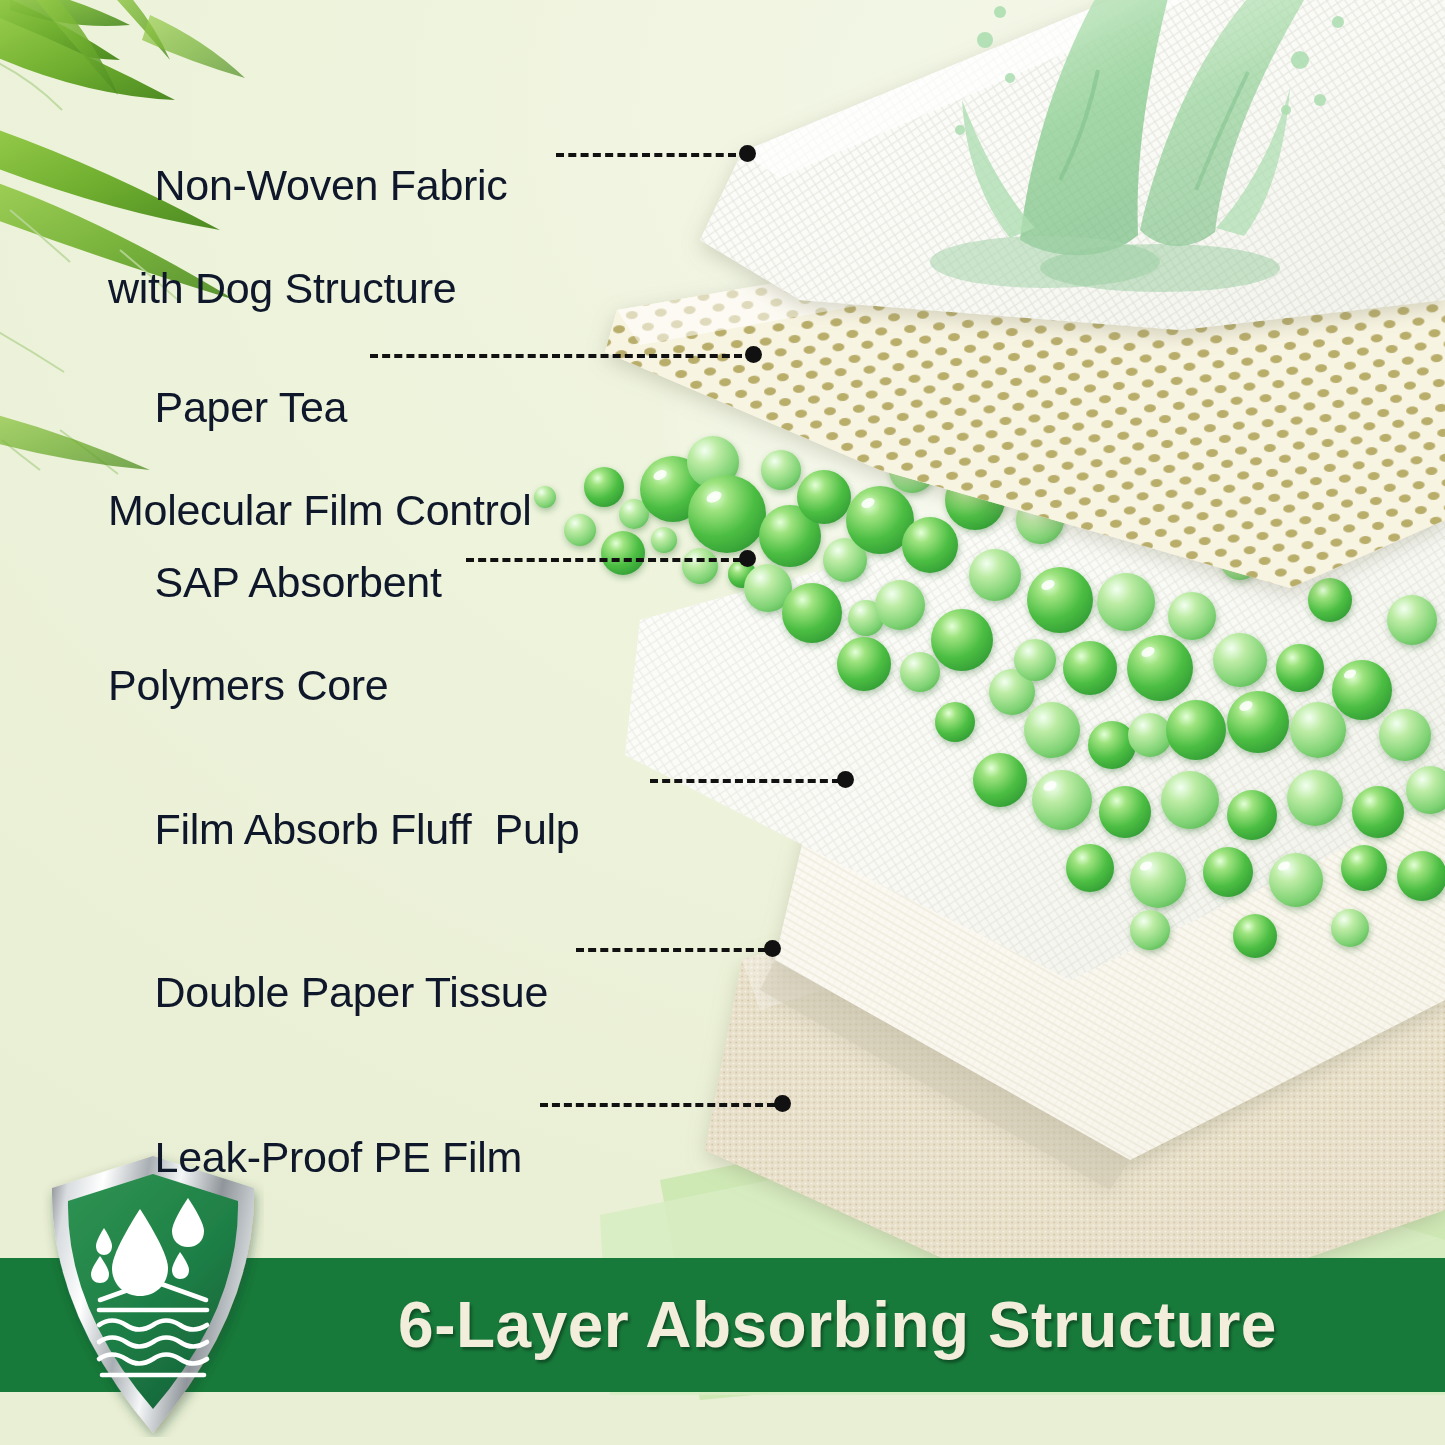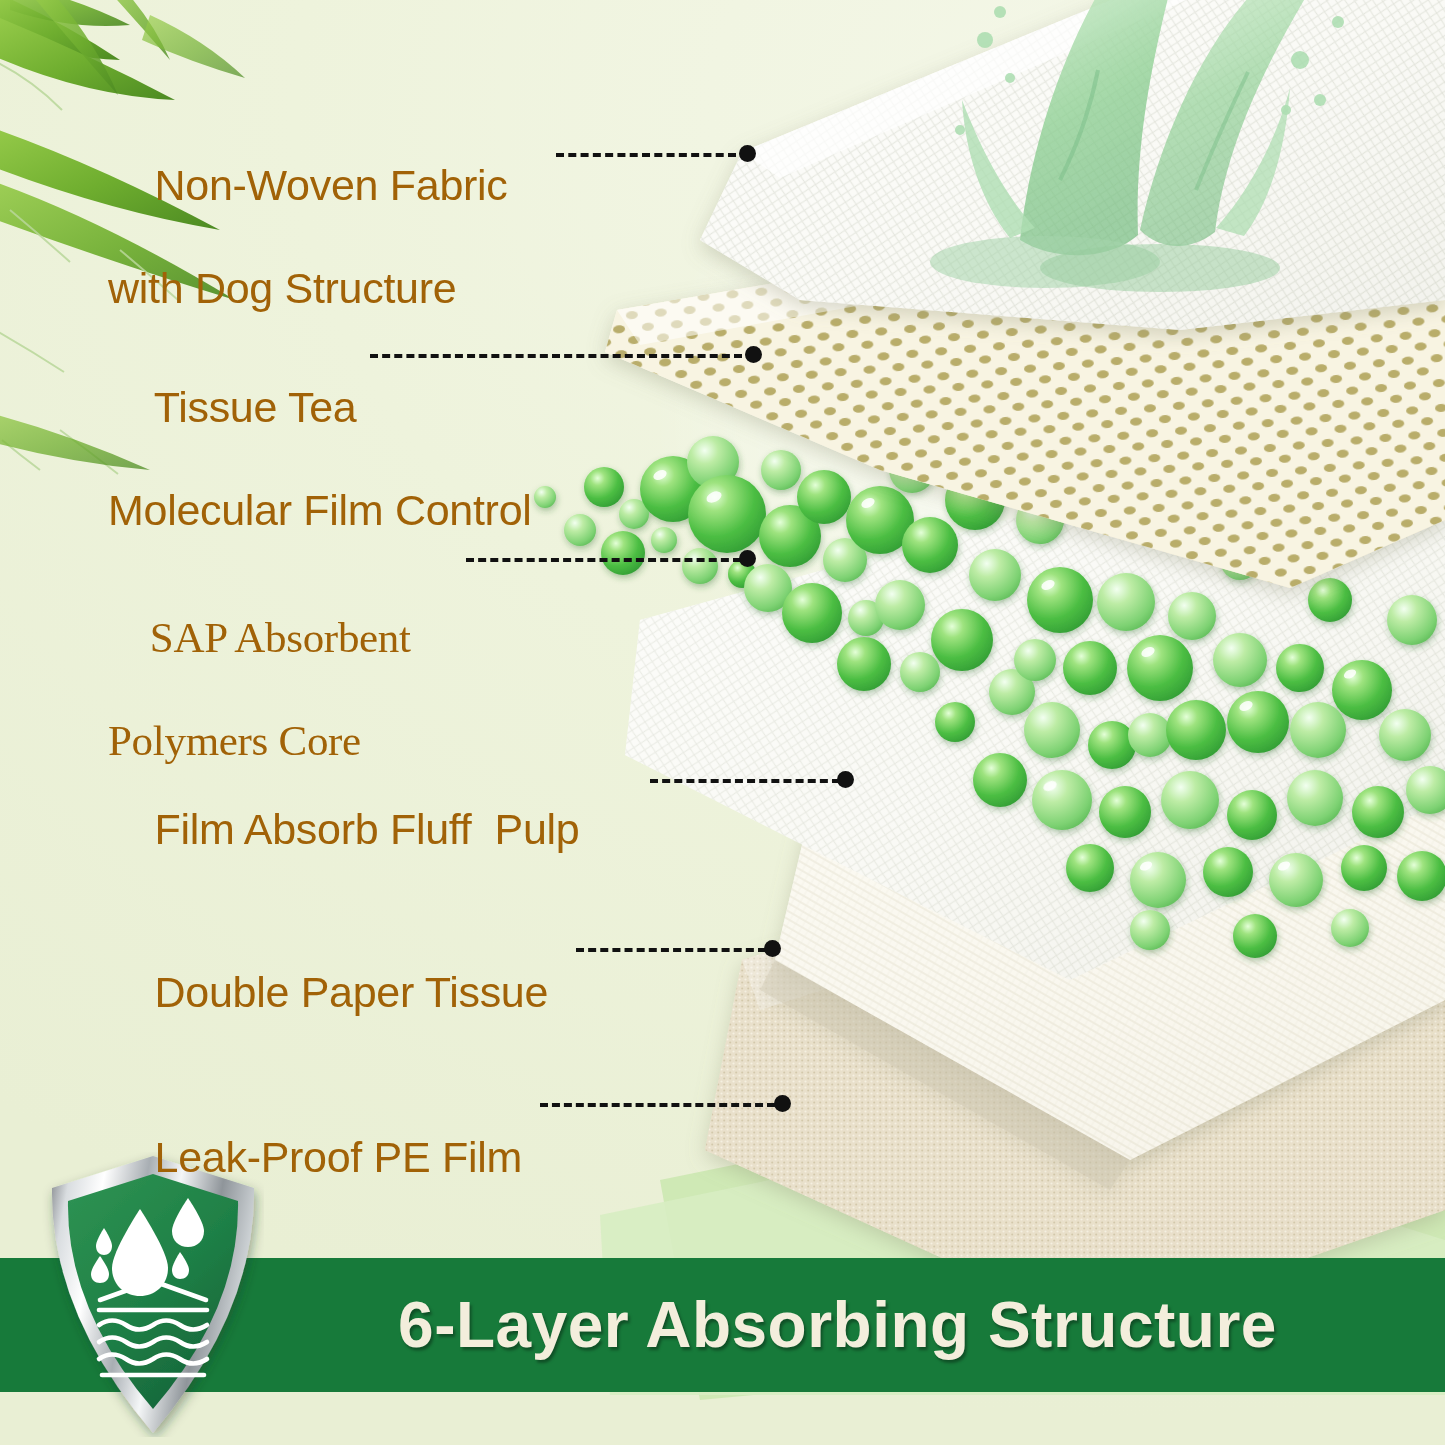--- a/index.html
+++ b/index.html
@@ -40,21 +40,21 @@
     left: 0;
     top: 0;
     width: 1445px;
     height: 1445px;
     pointer-events: none;
   }
 
   
   .callout {
     position: absolute;
-    color: #a16207;
+    color: #0f172a;
     font-family: "Liberation Sans", sans-serif;
     font-size: 43px;
     font-weight: 400;
     line-height: 1.20;
     letter-spacing: -0.3px;
     white-space: pre;
   }
   .callout .l2 { display: block; }
 
   .leader {
@@ -419,27 +419,27 @@
   </div>
 
   <div class="callout" style="left:108px; top:108px;">
     <span>Non-Woven Fabric</span>
     <span class="l2">with Dog Structure</span>
   </div>
   <div class="leader" style="left:556px; top:153px; width:180px;"></div>
   <div class="leader-dot" style="left:739px; top:145px;"></div>
 
   <div class="callout" style="left:108px; top:330px;">
-    <span>Tissue Tea</span>
+    <span>Paper Tea</span>
     <span class="l2">Molecular Film Control</span>
   </div>
   <div class="leader" style="left:370px; top:354px; width:372px;"></div>
   <div class="leader-dot" style="left:745px; top:346px;"></div>
 
-  <div class="callout" style="left:108px; top:560px;font-family:Liberation Serif, serif;">
+  <div class="callout" style="left:108px; top:505px;">
     <span>SAP Absorbent</span>
     <span class="l2">Polymers Core</span>
   </div>
   <div class="leader" style="left:466px; top:558px; width:275px;"></div>
   <div class="leader-dot" style="left:739px; top:550px;"></div>
 
   <div class="callout" style="left:108px; top:752px;">
     <span>Film Absorb Fluff  Pulp</span>
   </div>
   <div class="leader" style="left:650px; top:779px; width:190px;"></div>

